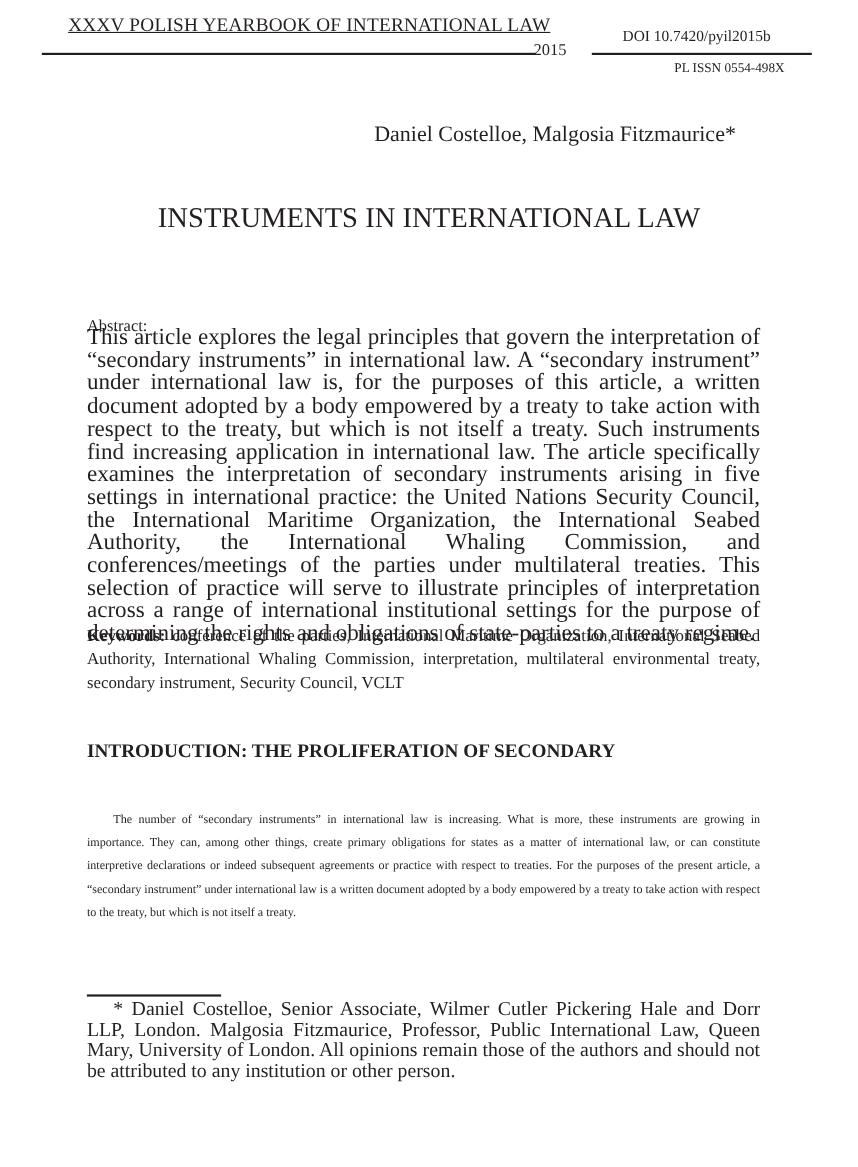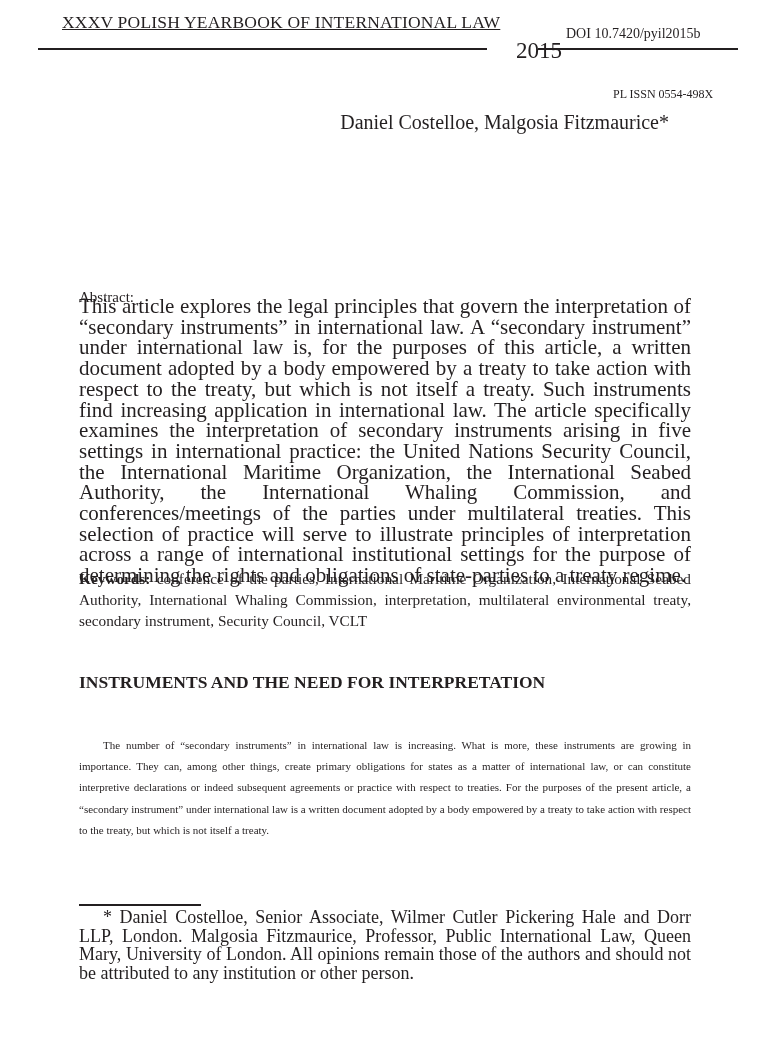--- a/index.html
+++ b/index.html
@@ -1,24 +1,24 @@
 <!DOCTYPE html>
 <html><head>
 <meta charset="utf-8">
 <style>
   html, body { margin:0; padding:0; background:#fff; }
   body { width:780px; height:1061px; position:relative; overflow:hidden; color:#231f20;
          font-family:"Liberation Serif", "DejaVu Serif", serif; }
   .abs { position:absolute; }
   .hdr-title { left:62px; top:12px; width:470px; font-size:17.5px; letter-spacing:0.2px; white-space:nowrap;text-decoration:underline; }
   .hdr-rule-left { left:38px; top:48px; width:449px; height:1.5px; background:#231f20; }
-  .hdr-year { left:516px; top:38px; font-size:23px; }
+  .hdr-year { left:485px; top:38px; font-size:15px; }
   .hdr-rule-right { left:538px; top:48px; width:200px; height:1.5px; background:#231f20; }
   .hdr-doi { left:566px; top:26px; font-size:14px; white-space:nowrap;text-align:center; }
-  .hdr-issn { left:613px; top:54px; font-size:12px; white-space:nowrap;margin-top:33px; }
+  .hdr-issn { left:613px; top:54px; font-size:12px; white-space:nowrap; }
   .authors { right:111px; top:111px; font-size:20px; white-space:nowrap; }
   .title { left:80px; width:620px; top:183px; font-size:26px; text-align:center; line-height:30px; }
   .abs-label { left:79px; top:289px; font-size:15px; }
   .abstract { left:79px; top:296px; width:612px; font-size:21px; line-height:20.7px; text-align:justify; hyphens:manual; }
   .keywords { left:79px; top:568px; width:612px; font-size:15.3px; line-height:21px; text-align:justify; }
   .keywords b { font-weight:bold; }
   .section-title { left:79px; top:671px; width:620px; font-size:17.5px; font-weight:bold; line-height:22px; }
   .body-para { left:79px; top:735px; width:612px; font-size:11px; line-height:21.2px; text-align:justify; text-indent:24px; }
   .fn-rule { left:79px; top:904px; width:122px; height:1.5px; background:#231f20; }
   .footnote { left:79px; top:908px; width:612px; font-size:18px; line-height:18.5px; text-align:justify; text-indent:24px; }
@@ -29,27 +29,28 @@
 <div class="abs hdr-title">XXXV POLISH YEARBOOK OF INTERNATIONAL LAW</div>
 <div class="abs hdr-rule-left"></div>
 <div class="abs hdr-year">2015</div>
 <div class="abs hdr-rule-right"></div>
 <div class="abs hdr-doi">DOI 10.7420/pyil2015b</div>
 <div class="abs hdr-issn">PL ISSN 0554-498X</div>
 
 <div class="abs authors">Daniel Costelloe, Malgosia Fitzmaurice*</div>
 
 <div class="abs title">
+  <div>INSTRUMENTS IN INTERNATIONAL LAW</div>
 </div>
 
 <div class="abs abs-label">Abstract:</div>
 <div class="abs abstract">This article explores the legal principles that govern the interpretation of “secondary instru­ments” in international law. A “secondary instrument” under international law is, for the purposes of this article, a written document adopted by a body empowered by a treaty to take action with respect to the treaty, but which is not itself a treaty. Such instruments find in­creasing application in international law. The article specifically examines the interpretation of secondary instruments arising in five settings in international practice: the United Na­tions Security Council, the International Maritime Organization, the International Seabed Authority, the International Whaling Commission, and conferences/meetings of the parties under multilateral treaties. This selection of practice will serve to illustrate principles of inter­pretation across a range of international institutional settings for the purpose of determining the rights and obligations of state-parties to a treaty regime.</div>
 
 <div class="abs keywords"><b>Keywords:</b> <span>conference of the parties, International Maritime Organization, Internation­al Seabed Authority, International Whaling Commission, interpretation, multilateral environmental treaty, secondary instrument, Security Council, VCLT</span></div>
 
 <div class="abs section-title">
-  <div>INSTRUMENTS AND THE NEED FOR INTERPRETATION</div>
+  <div>INTRODUCTION: THE PROLIFERATION OF SECONDARY</div>
 </div>
 
 <div class="abs body-para">The number of “secondary instruments” in international law is increasing. What is more, these instruments are growing in importance. They can, among other things, create primary obligations for states as a matter of international law, or can constitute interpretive declarations or indeed subsequent agreements or practice with respect to treaties. For the purposes of the present article, a “secondary instrument” under inter­national law is a written document adopted by a body empowered by a treaty to take action with respect to the treaty, but which is not itself a treaty.</div>
 
 <div class="abs fn-rule"></div>
 <div class="abs footnote">* Daniel Costelloe, Senior Associate, Wilmer Cutler Pickering Hale and Dorr LLP, London. Malgosia Fitzmaurice, Professor, Public International Law, Queen Mary, University of London. All opinions remain those of the authors and should not be attributed to any institution or other person.</div>
 
 </body></html>

